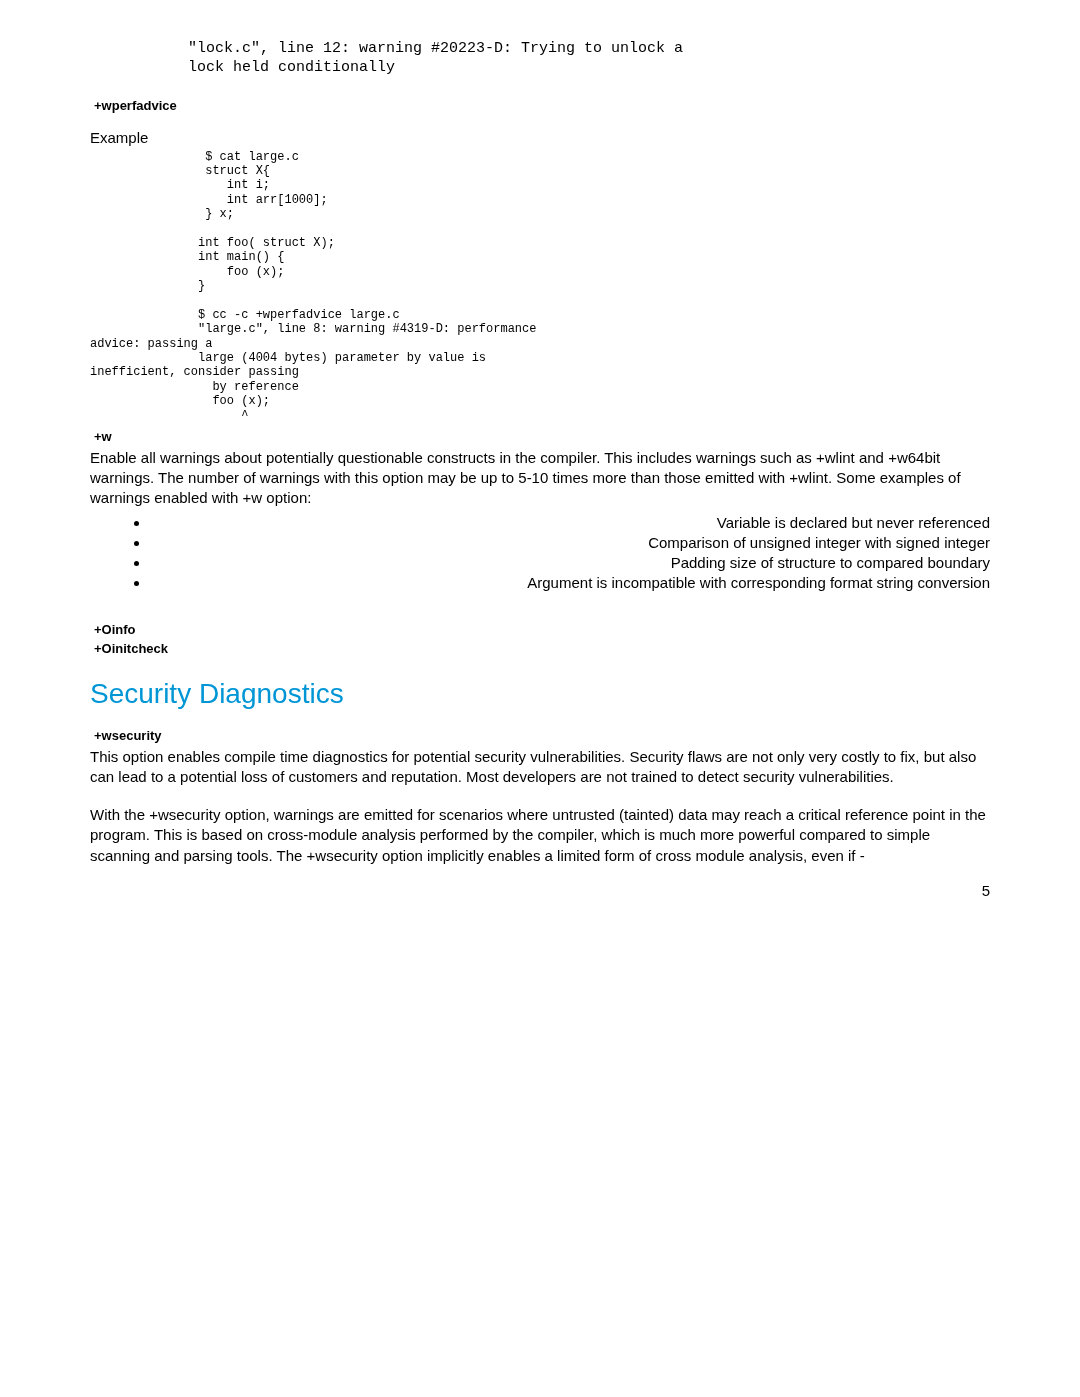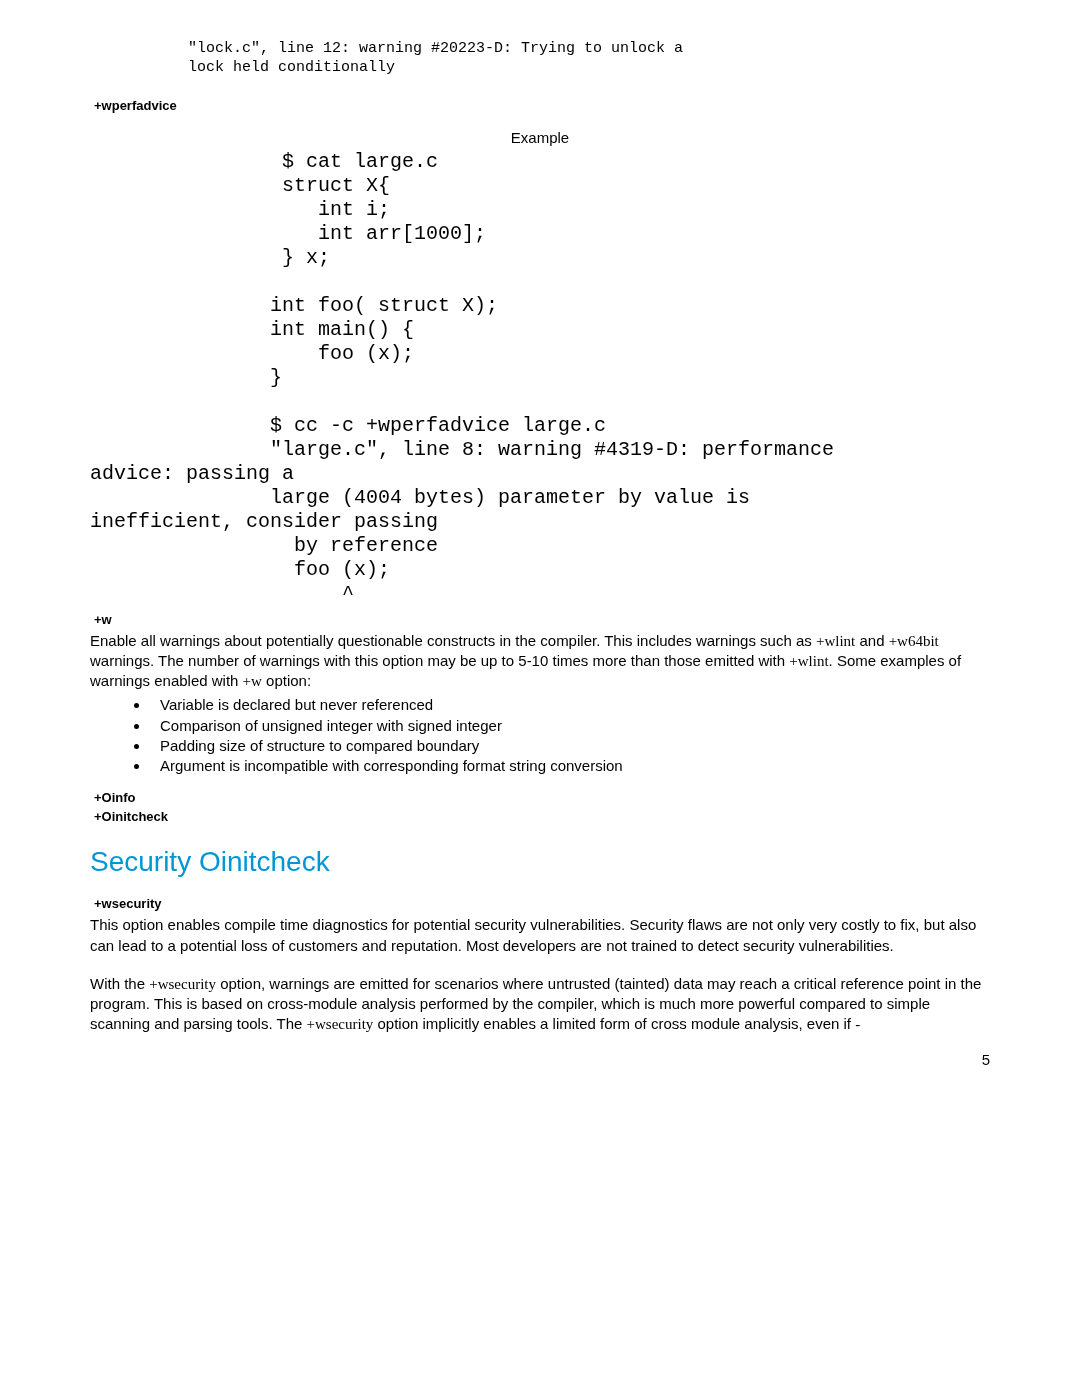--- a/index.html
+++ b/index.html
@@ -33,35 +33,35 @@
     .body-para {
       font-family: Arial, Helvetica, sans-serif;
       font-size: 15px;
       line-height: 1.35;
       margin: 0 0 18px 0;
     }
     .example-label {
       font-family: Arial, Helvetica, sans-serif;
       font-size: 15px;
       margin: 16px 0 4px 0;
-      text-align: center;
     }
     .code-block-large {
       font-family: "Courier New", Courier, monospace;
       white-space: pre;
-      font-size: 20px;
+      font-size: 12px;
       line-height: 1.2;
       margin: 0 0 6px 0;
     }
     .inline-code {
-      font-family: Liberation Serif, serif;
+      font-family: Liberation Sans, sans-serif;
     }
     .bullet-list {
-      margin: 0 0 14px 0;
+      margin: 0 0 28px 0;
       padding-left: 60px;
+      text-align: right;
     }
     .bullet-list li {
       font-family: Arial, Helvetica, sans-serif;
       font-size: 15px;
       line-height: 1.35;
       padding-left: 10px;
       margin-bottom: 0px;
     }
     .h1-title {
       font-family: Arial, Helvetica, sans-serif;
@@ -116,21 +116,21 @@
     <li>Variable is declared but never referenced</li>
     <li>Comparison of unsigned integer with signed integer</li>
     <li>Padding size of structure to compared boundary</li>
     <li>Argument is incompatible with corresponding format string conversion</li>
   </ul>
 
   <div class="section-heading">+Oinfo</div>
 
   <div class="section-heading">+Oinitcheck</div>
 
-  <div class="h1-title">Security Oinitcheck</div>
+  <div class="h1-title">Security Diagnostics</div>
 
   <div class="section-heading">+wsecurity</div>
   <div class="body-para">This option enables compile time diagnostics for potential security vulnerabilities. Security flaws are not only very costly to fix, but also can lead to a potential loss of customers and reputation. Most developers are not trained to detect security vulnerabilities.</div>
 
   <div class="body-para" style="margin-bottom:16px;">
     <span>With the </span><span class="inline-code">+wsecurity</span><span> option, warnings are emitted for scenarios where untrusted (tainted) data may reach a critical reference point in the program. This is based on cross-module analysis performed by the compiler, which is much more powerful compared to simple scanning and parsing tools. The </span><span class="inline-code">+wsecurity</span><span> option implicitly enables a limited form of cross module analysis, even if </span><span class="inline-code">-</span>
   </div>
 
   <div class="page-num">5</div>
 

